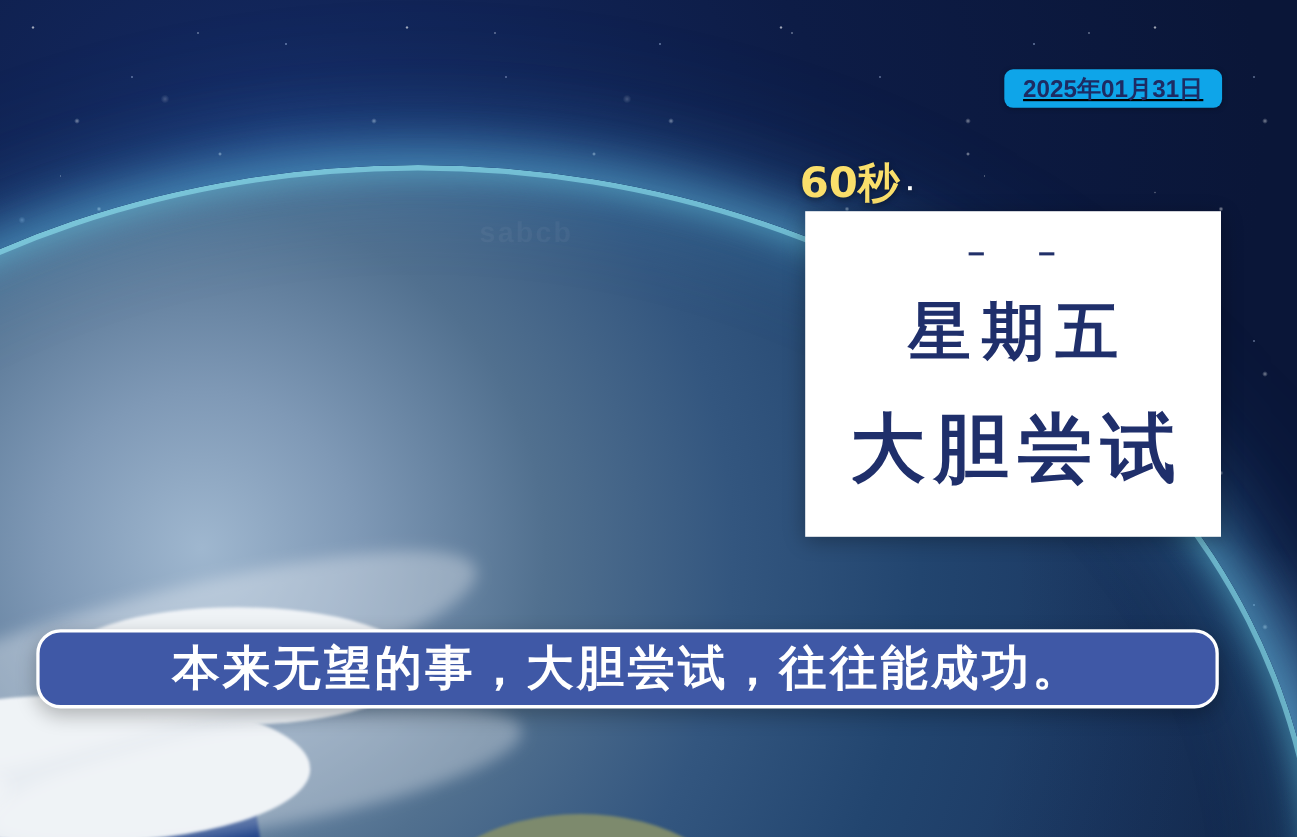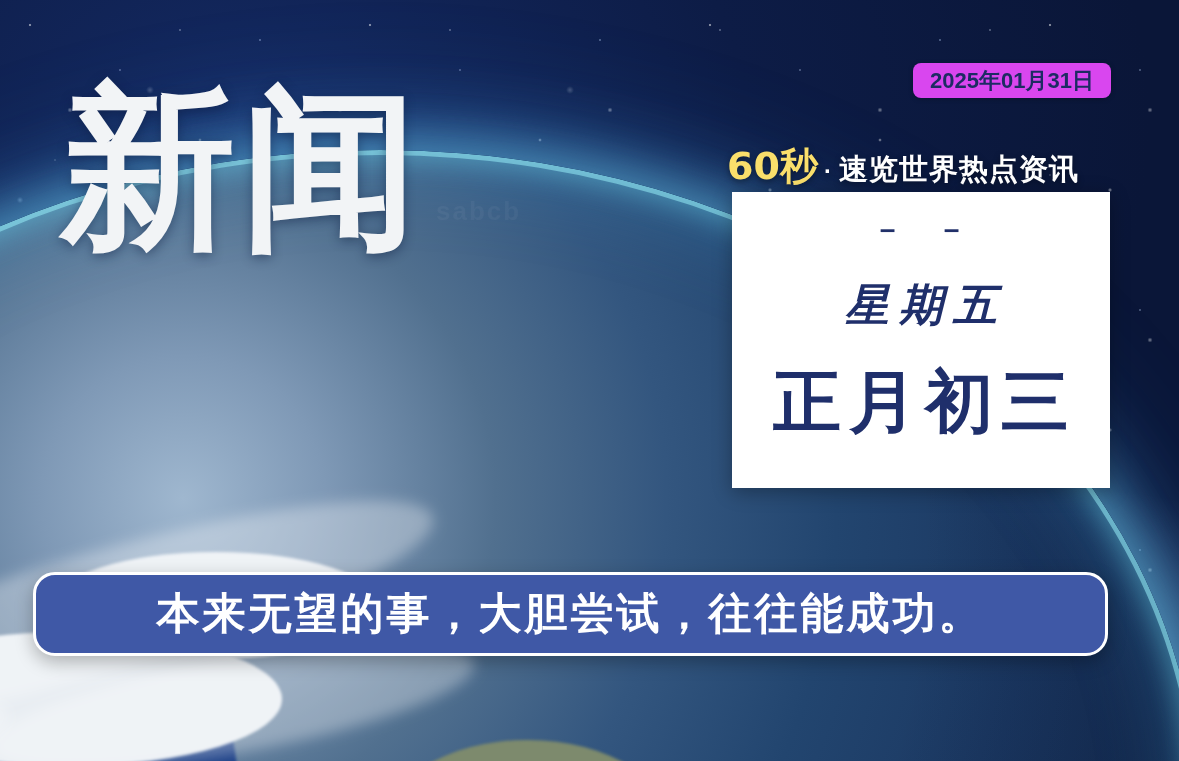--- a/index.html
+++ b/index.html
@@ -132,25 +132,26 @@
     color:#f2f4f6;
     text-shadow:0 3px 12px rgba(10,25,60,.45);
     margin-top:-12px;
   }
 
   
   .date-badge {
     position:absolute;
     left:913px; top:63px;
     width:198px; height:35px;
-    background:#d946ef;
+    background:#0ea5e9;
     border-radius:8px;
     display:flex; align-items:center; justify-content:center;
     z-index:7;
     box-shadow:0 1px 5px rgba(0,0,0,.25);
+    text-decoration:underline;
   }
   .date-badge span {
     color:#1d2b63;
     font-size:22px;
     font-weight:700;
     letter-spacing:0px;
     white-space:nowrap;
   }
 
   
@@ -194,41 +195,40 @@
     font-size:33px;
     font-weight:700;
     letter-spacing:3px;
     display:flex; align-items:center;
     white-space:nowrap;
     margin-top:6px;
   }
   .card-issue .dash { font-size:29px; margin:0 16px; }
   .card-weekday {
     color:#1f2f6b;
-    font-size:44px;
+    font-size:57px;
     font-weight:700;
     letter-spacing:10px;
-    margin-top:26px;
+    margin-top:14px;
     text-indent:10px;
-    font-style:italic;
   }
   .card-lunar {
     color:#1f2f6b;
     font-size:68px;
     font-weight:700;
     letter-spacing:8px;
     margin-top:22px;
     text-indent:8px;
   }
 
   
   .quote-bar {
     position:absolute;
     left:33px; top:572px;
-    width:1075px; height:84px;
+    width:1075px; height:72px;
     background:#3f58a6;
     border:3px solid #ffffff;
     border-radius:22px;
     display:flex; align-items:center; justify-content:center;
     z-index:7;
     box-shadow:0 6px 18px rgba(0,0,0,.28);
   }
   .quote-bar span {
     color:#ffffff;
     font-size:43px;
@@ -263,39 +263,37 @@
     <div class="cloudband" style="left:26%; top:38%; width:30%; height:7%; transform:rotate(-10deg);"></div>
     <div class="cloudband" style="left:4%;  top:44%; width:24%; height:6%; transform:rotate(-20deg);"></div>
     <div class="earth-shade"></div>
     <div class="limb"></div>
   </div>
   <div class="limb-glow"></div>
 
   <div class="watermark">sabcb</div>
 
   <div class="title-block">
-    <div class="title-line title-news">新闻</div>
   </div>
 
   <div class="date-badge">
     <span>2025年01月31日</span>
   </div>
 
   <div class="tagline">
     <span class="tag-60">60秒</span>
     <span class="tag-dot">·</span>
-    <span class="tag-rest">速览世界热点资讯</span>
   </div>
 
   <div class="info-card">
     <div class="card-issue">
       <span class="dash">－</span>
       <span class="dash">－</span>
     </div>
     <div class="card-weekday">星期五</div>
-    <div class="card-lunar">正月初三</div>
+    <div class="card-lunar">大胆尝试</div>
   </div>
 
   <div class="quote-bar">
     <span>本来无望的事，大胆尝试，往往能成功。</span>
   </div>
 
 </div>
 
 </body></html>

